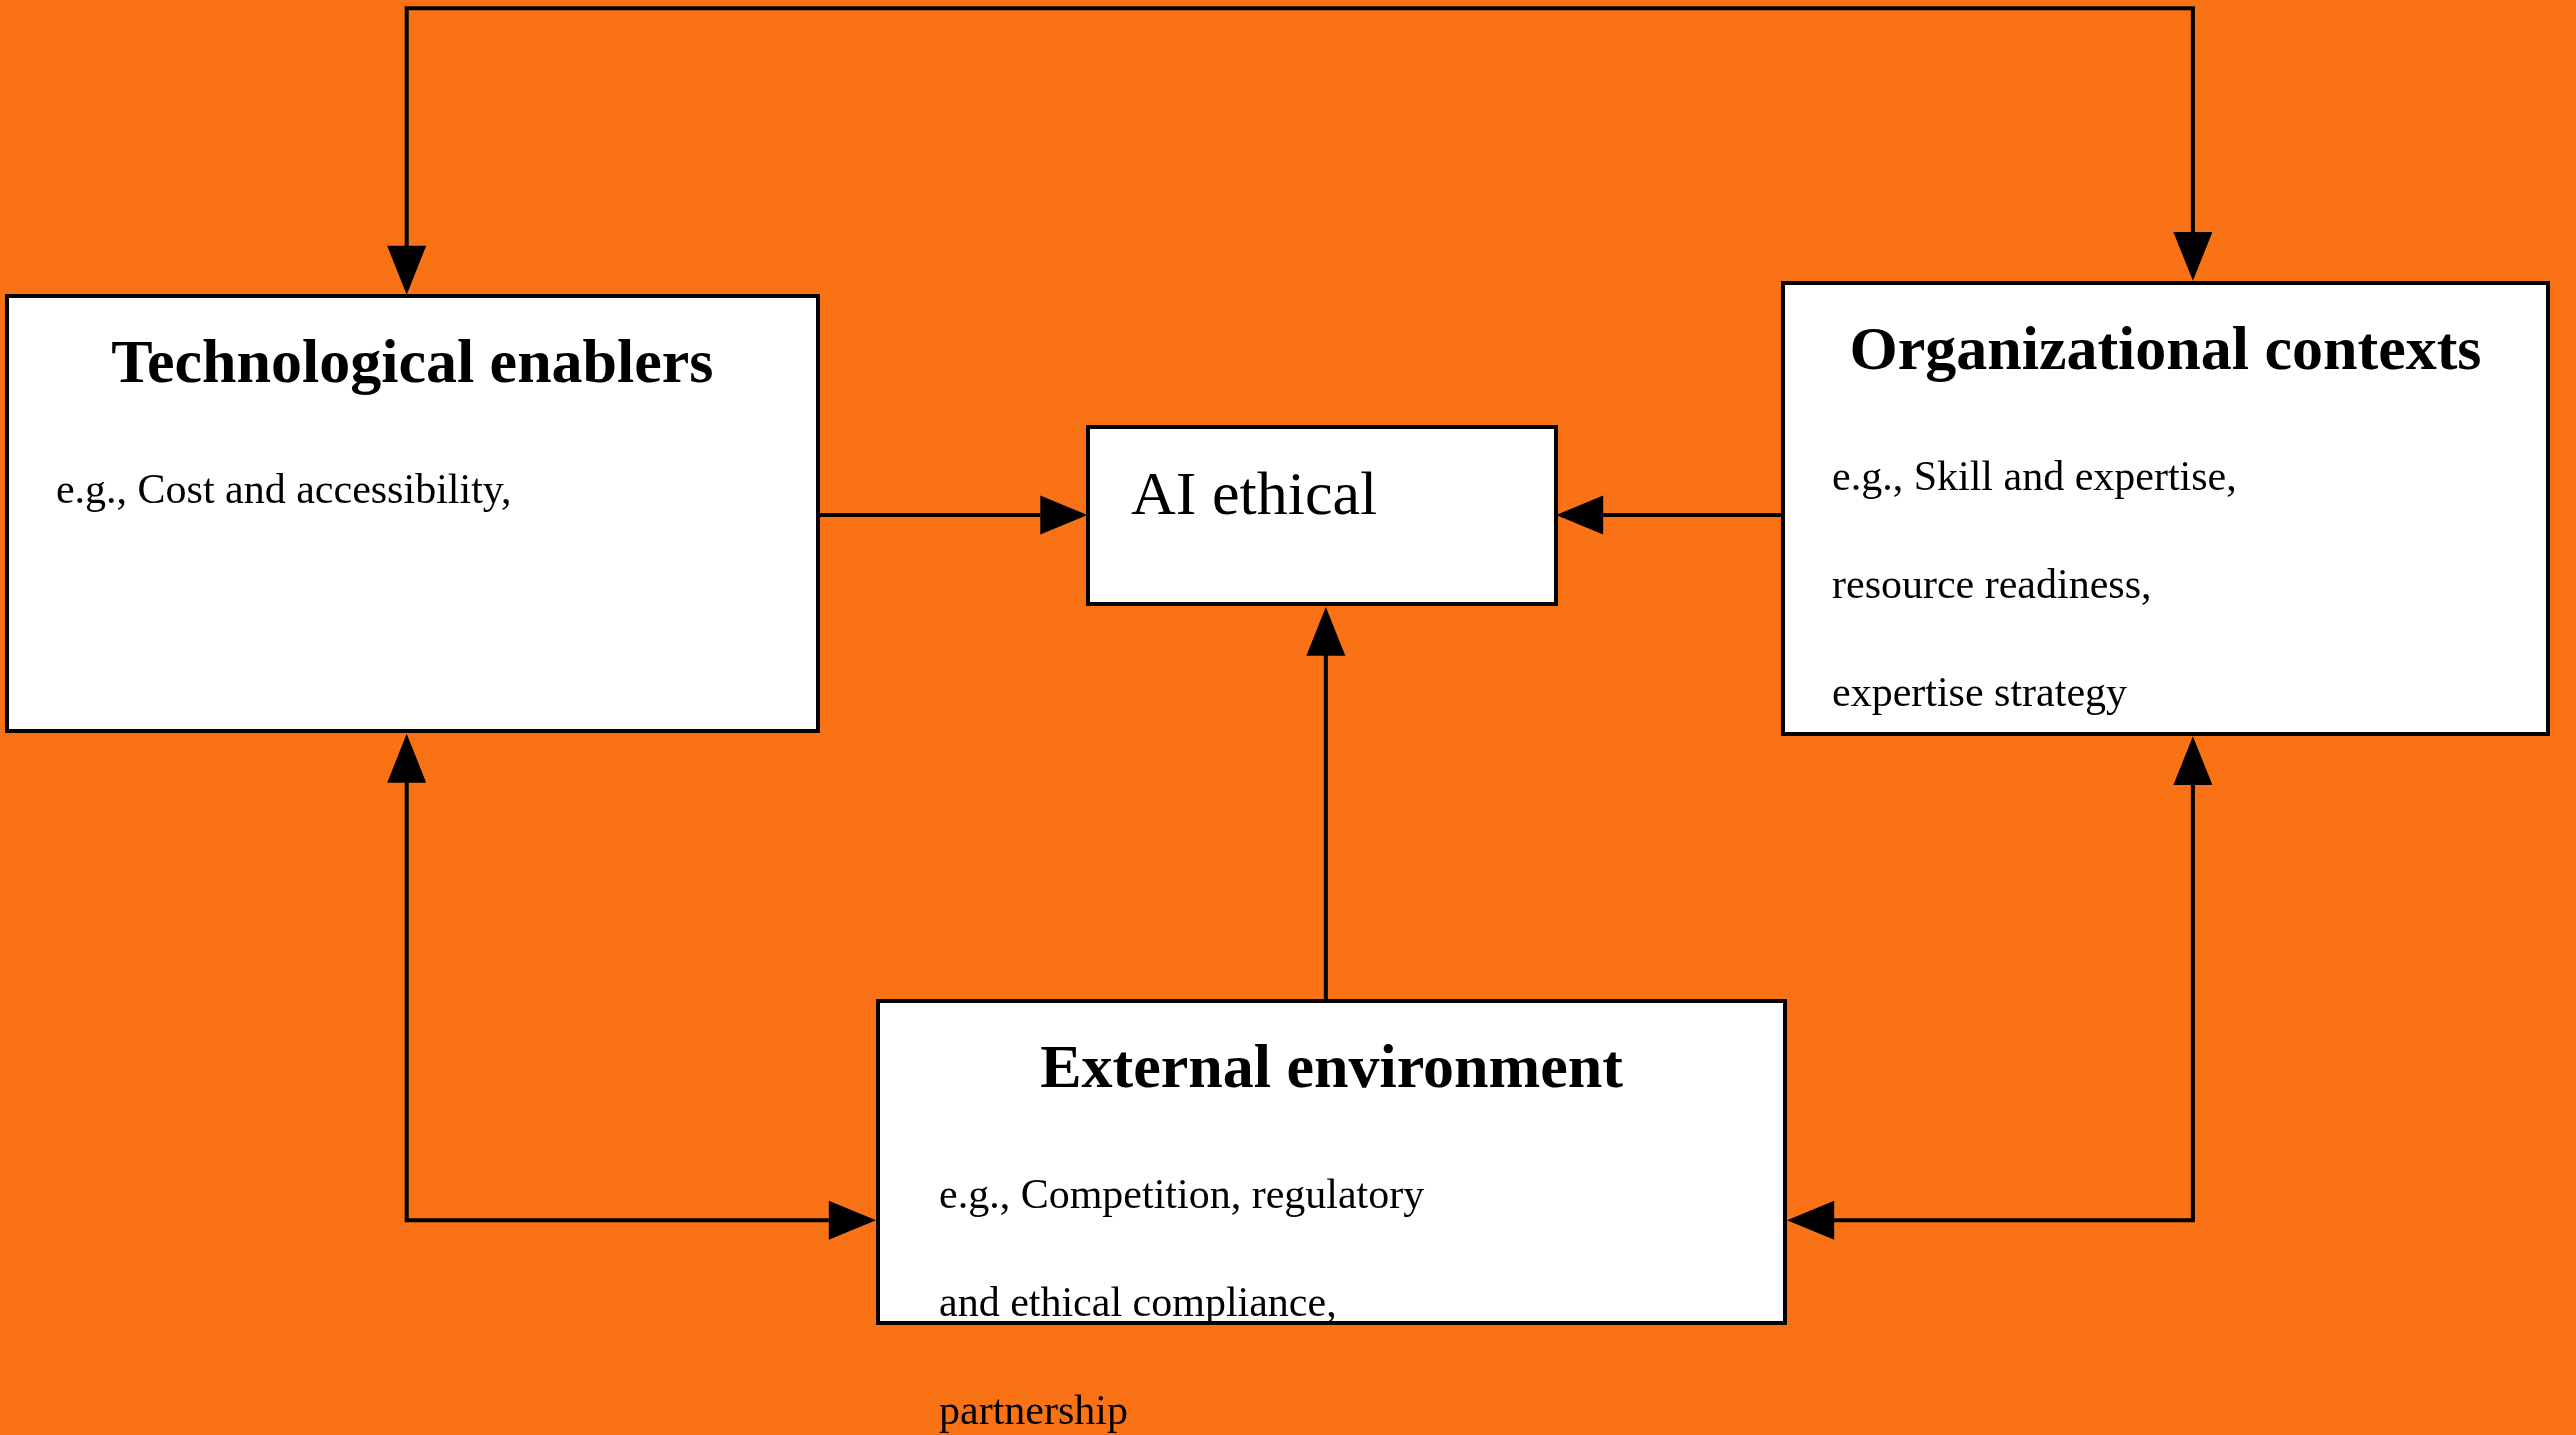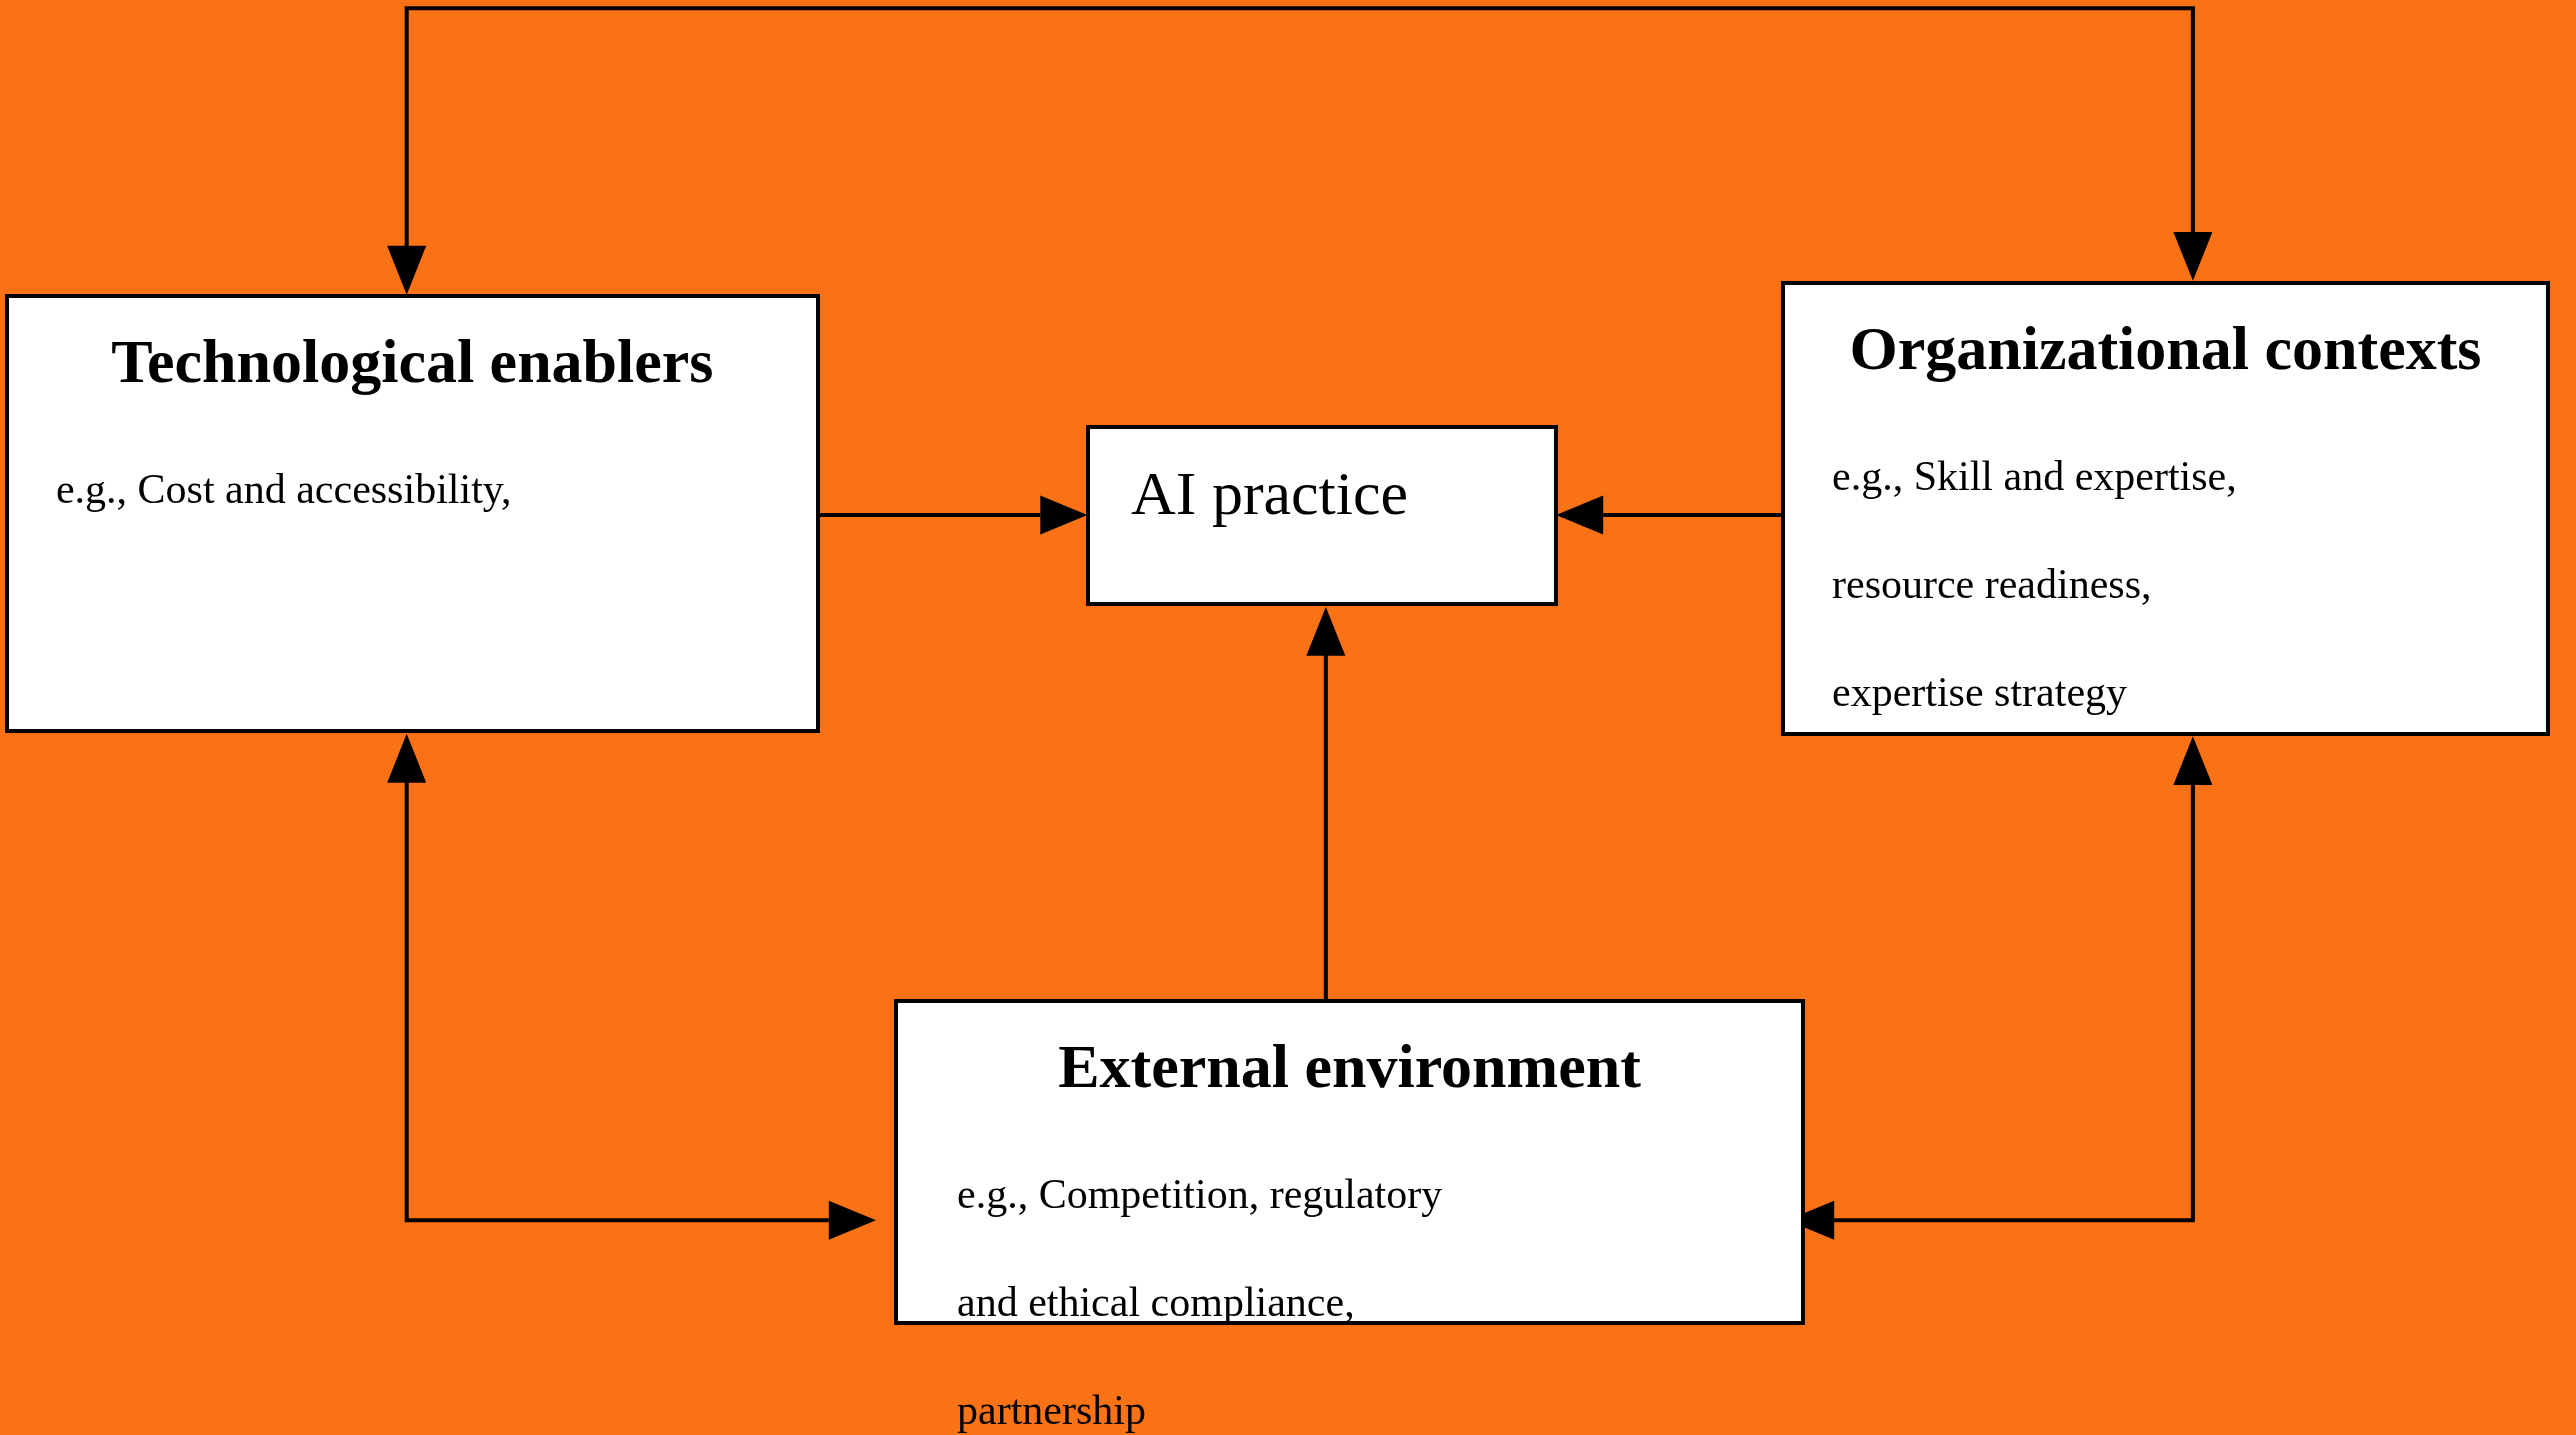--- a/index.html
+++ b/index.html
@@ -25,21 +25,21 @@
   }
   .node {
     position: absolute;
     background: #ffffff;
     border: 4.1px solid #000000;
     box-sizing: border-box;
   }
   .node-tech { left: 4.9px;    top: 294px;  width: 815px; height: 439px; }
   .node-org  { left: 1781px; top: 281px;  width: 769px;  height: 455px; }
   .node-ai   { left: 1086px; top: 425px;  width: 472px;  height: 181px; }
-  .node-ext  { left: 876px; top: 999px; width: 911px; height: 326px; margin-left: 18px; }
+  .node-ext  { left: 876px; top: 999px; width: 911px; height: 326px; }
   .box-title {
     font-weight: bold;
     font-size: 62px;
     line-height: 81px;
     text-align: center;
     margin-top: 23px;
     padding: 0 16.3px;
   }
   .box-body {
     font-size: 42px;
@@ -108,21 +108,21 @@
   <div class="node node-org">
     <div class="box-title">Organizational contexts</div>
     <div class="box-body">
       <div>e.g., Skill and expertise,</div>
       <div>resource readiness,</div>
       <div>expertise strategy</div>
     </div>
   </div>
 
   <div class="node node-ai">
-    <div class="ai-label">AI practice</div>
+    <div class="ai-label">AI ethical</div>
   </div>
 
   <div class="node node-ext">
     <div class="box-title">External environment</div>
     <div class="box-body">
       <div>e.g., Competition, regulatory</div>
       <div>and ethical compliance,</div>
       <div>partnership</div>
     </div>
   </div>

